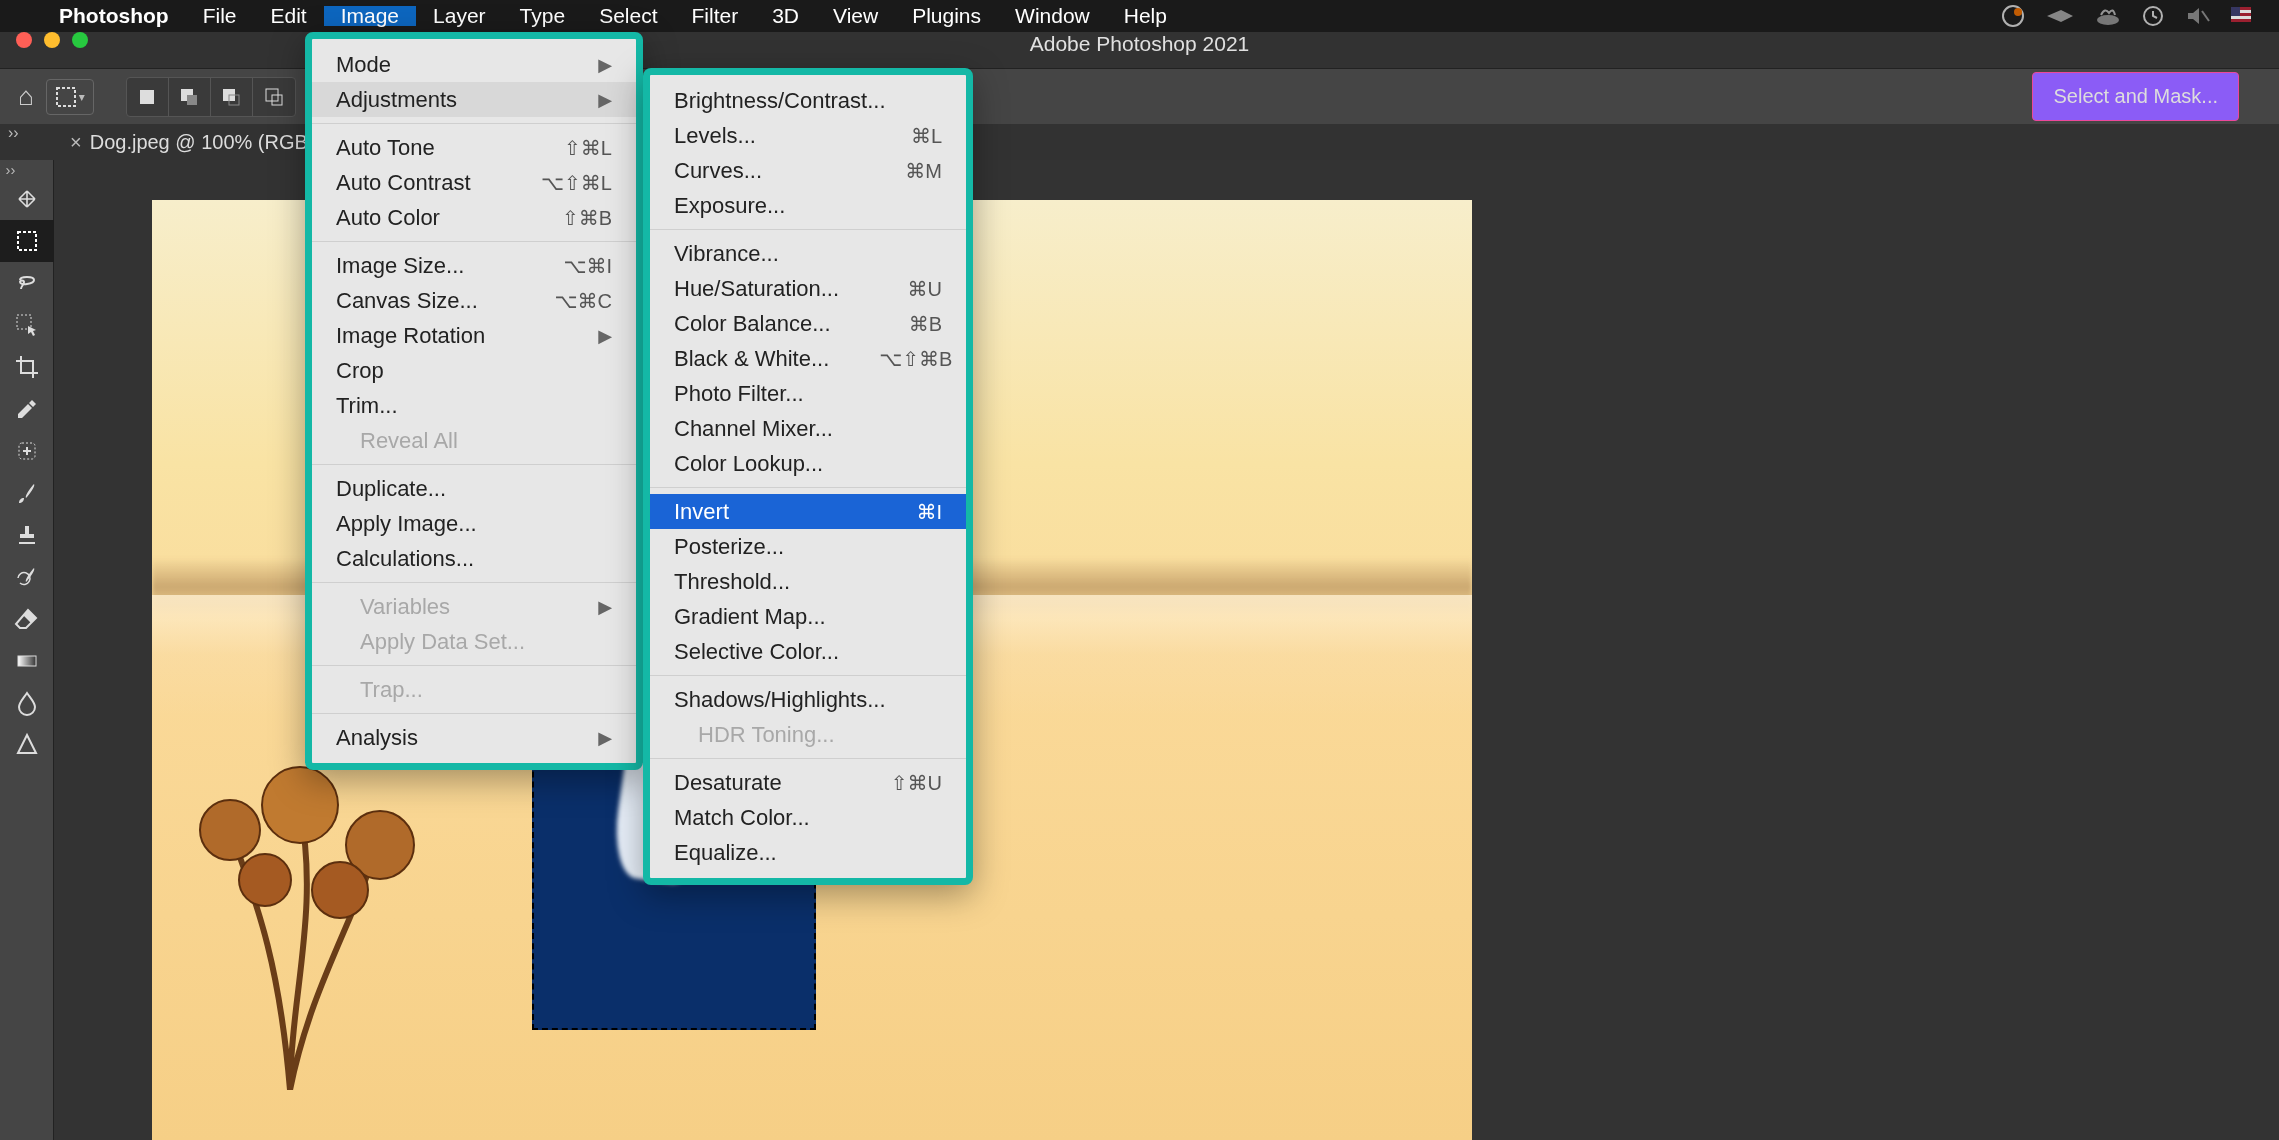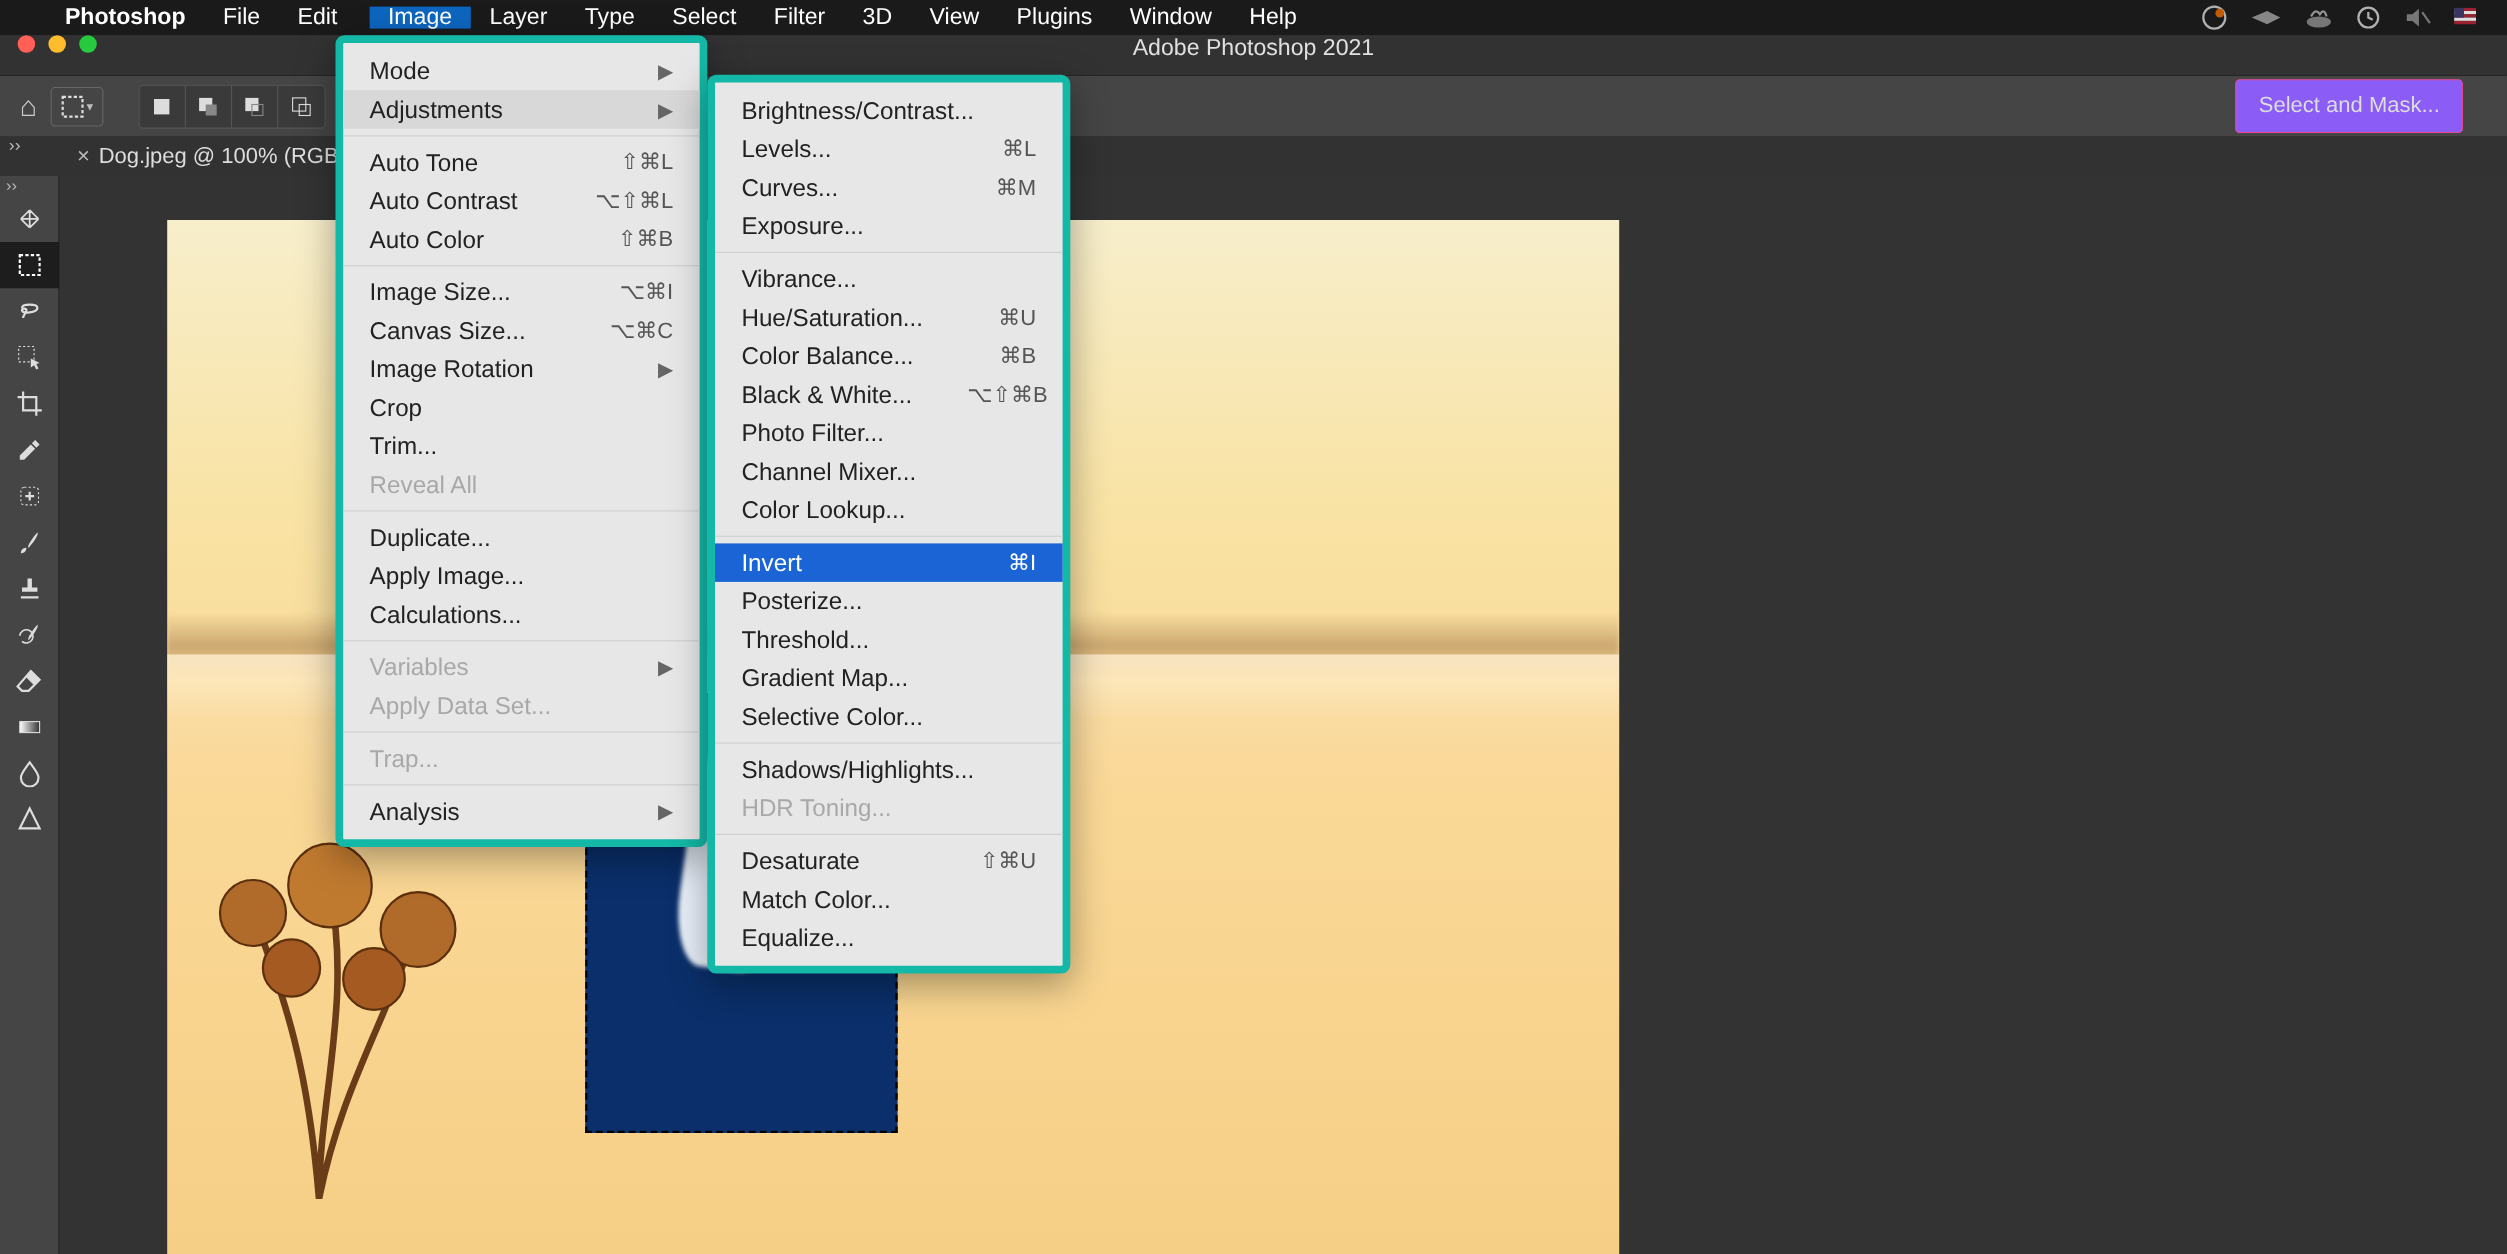--- a/index.html
+++ b/index.html
@@ -3,21 +3,21 @@
 <meta charset="utf-8">
 <style>
 * { margin:0; padding:0; box-sizing:border-box; font-family: -apple-system, "Helvetica Neue", Arial, sans-serif; }
 body { width:2279px; height:1140px; background:#333; overflow:hidden; position:relative; user-select:none; }
 
 
 .menubar { height:32px; background:#1a1a1a; display:flex; align-items:center; color:#fff; font-size:21px; padding:0 18px; }
 .apple { font-size:22px; margin-right:24px; }
 .menubar .m-item { padding:4px 17px; height:20px; display:flex; align-items:center; }
 .menubar .m-item.bold { font-weight:600; }
-.menubar .m-item.active { background:#0d66bf;margin-left:12px; }
+.menubar .m-item.active { background:#0d66bf; }
 .menubar .spacer { flex:1; }
 .menubar .status-icon { margin:0 10px; opacity:.85; }
 .menubar svg { display:block; }
 
 
 .winbar { height:36px; background:#323232; display:flex; position:relative; color:#e0e0e0; font-size:21px; }
 .traffic { display:flex; gap:12px; margin-left:16px; }
 .traffic span { width:16px; height:16px; border-radius:50%; }
 .tl-close{background:#ff5f56;} .tl-min{background:#ffbd2e;} .tl-max{background:#27c93f;}
 .winbar .title { position:absolute; left:50%; transform:translateX(-50%); }
@@ -43,21 +43,21 @@
 .canvas { position:absolute; left:152px; top:200px; width:1320px; height:940px; background:linear-gradient(to bottom,#f7eecb 0%, #f9e3a4 28%, #fad998 52%, #f6cf86 100%); overflow:hidden;}
 .treeline { position:absolute; left:0; right:0; top:38%; height:60px; background:linear-gradient(to bottom,transparent,rgba(120,70,30,.35),transparent); filter:blur(2px);}
 .fog { position:absolute;left:0;right:0;top:42%;height:120px;background:linear-gradient(to bottom,rgba(255,240,210,.8),rgba(250,220,170,.4),transparent);}
 .selbox { position:absolute; left:380px; top:430px; width:284px; height:400px; background:#0a2f6a; border:2px dashed #000; }
 .doglight { position:absolute; left:90px; top:30px; width:90px; height:220px; background:#e8f0fa; border-radius:40% 40% 30% 30% ; transform:rotate(8deg); filter:blur(2px);}
 .bush { position:absolute; left:18px; top:470px; width:280px; height:420px; }
 
 
 .menu { position:absolute; background:#e7e7e7; border:7px solid #14b8a6; border-radius:8px; box-shadow:0 10px 34px rgba(0,0,0,.35); padding:8px 0; font-size:22px; color:#222; }
 .menu .row { display:flex; align-items:center; height:35px; padding:0 24px; justify-content:space-between; white-space:nowrap; }
-.menu .row.disabled { color:#a8a8a8; }
+.menu .row.disabled { color:#a8a8a8;margin-left:24px; }
 .menu .row .arrow { margin-left:40px; font-size:18px; color:#666;}
 .menu .row .sc { color:#555; font-size:20px; margin-left:50px; }
 .menu .row.highlight { background:#1a64d6; color:#fff; }
 .menu .row.highlight .sc { color:#fff; }
 .menu hr { border:none; border-top:1px solid #cfcfcf; margin:6px 0; }
 .menu .row.hover { background:#d8d8d8; }
 
 #menu1 { left:305px; top:32px; width:338px; }
 #menu2 { left:643px; top:68px; width:330px;text-align:right; }
 

